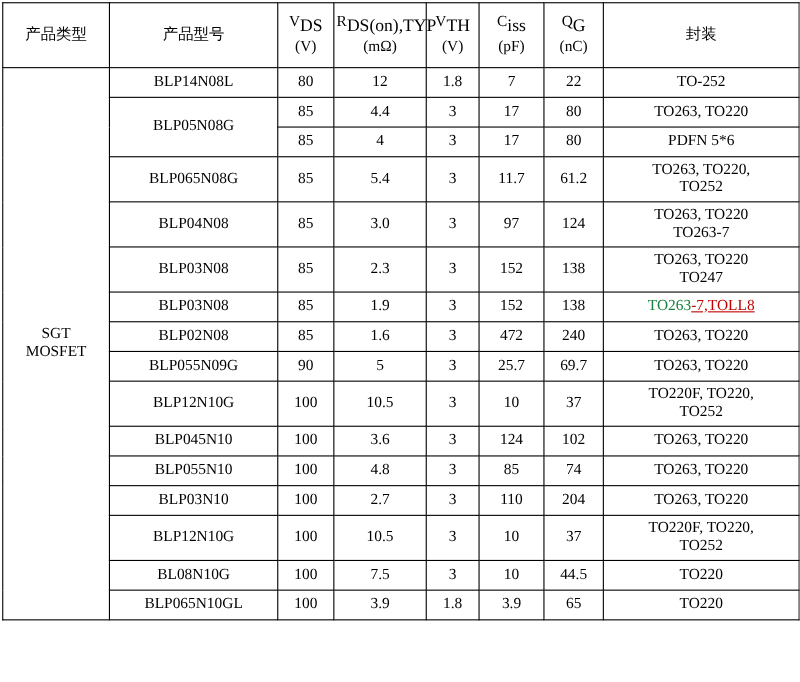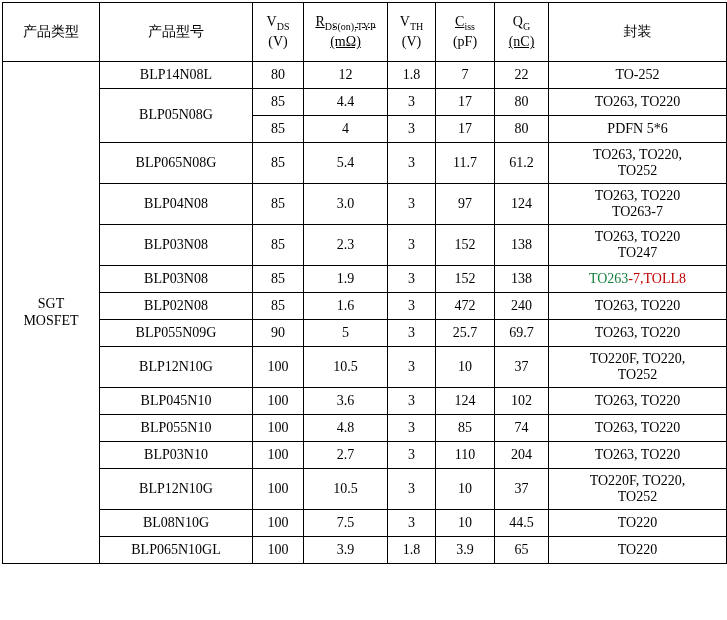--- a/index.html
+++ b/index.html
@@ -51,42 +51,42 @@
   }
   .hdr-cn {
     font-size: 14.5px;
     margin-left: 47px;
   }
   .hdr-two {
     display: block;
     line-height: 1.25;
   }
   .sub {
-    font-size: 10px;
+    font-size: 16px;
     vertical-align: sub;
   }
   .underline {
-    text-decoration: underline;
   }
   .ohm { font-family: "Liberation Serif", serif; }
 
   .cat-cell {
     font-size: 14.5px;
     line-height: 1.35;
   }
   .two-line {
     line-height: 1.35;
   }
   tbody td {
     height: 22px;
   }
   .row-tall td { height: 36px; }
 
   .redmark {
     color: #c00000;
+    text-decoration: underline;
   }
   .pkg-mixed .blk { color: #15803d; }
 </style>
 </head>
 <body>
 
 <div class="sheet">
   <table class="spec">
     <colgroup>
       <col class="c-cat">

